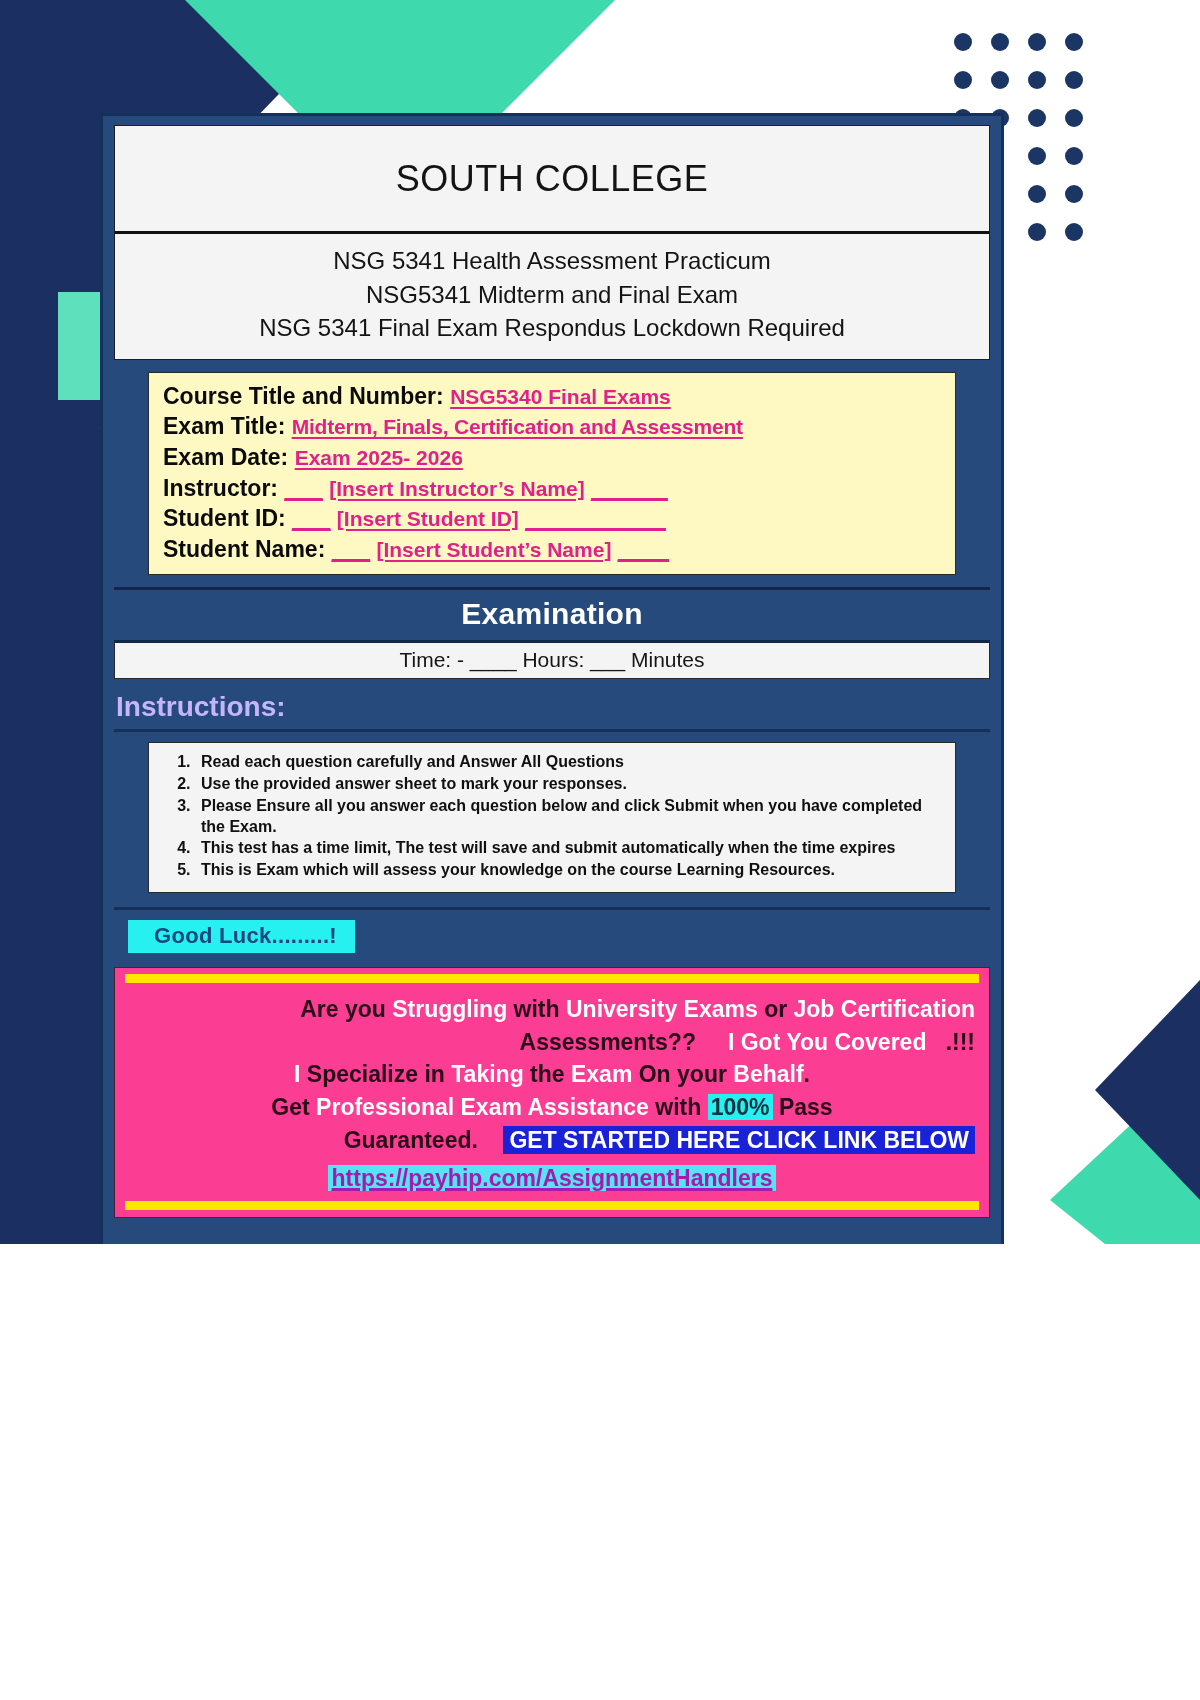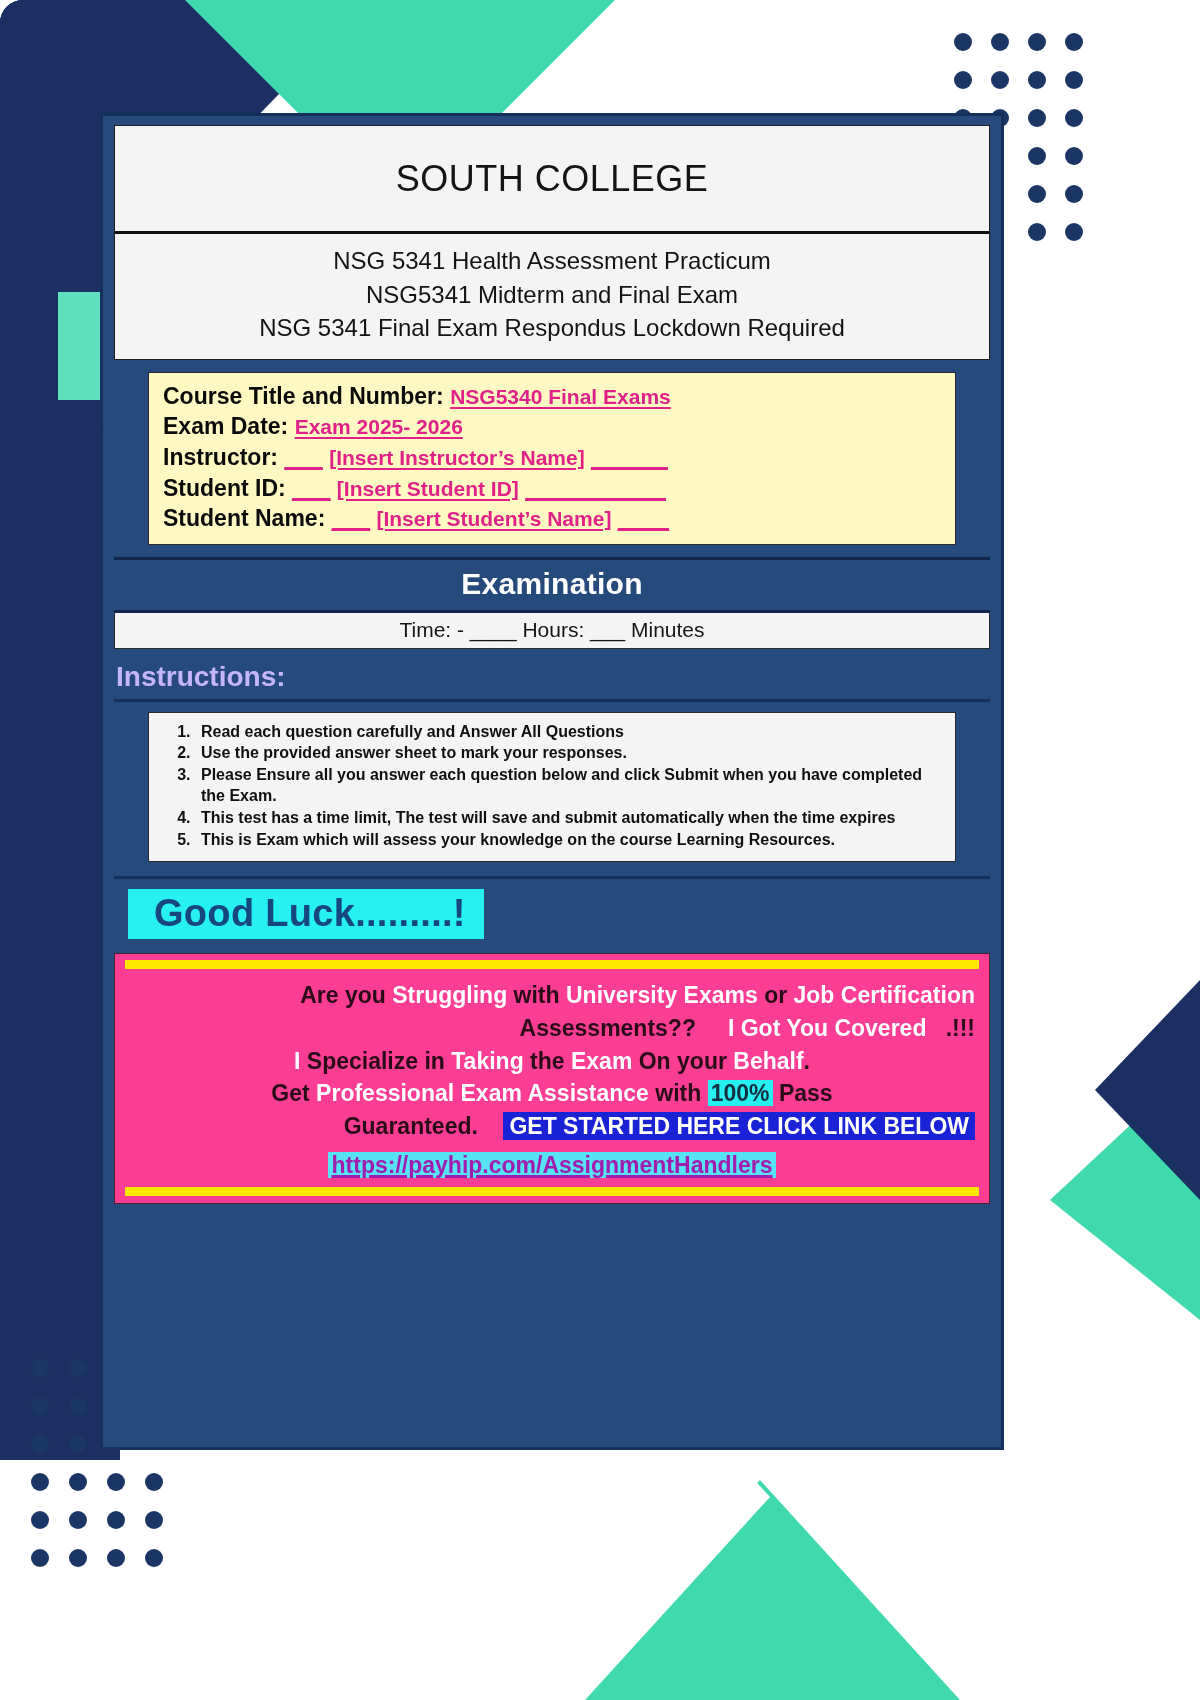--- a/index.html
+++ b/index.html
@@ -3,21 +3,21 @@
 <meta charset="utf-8">
 <style>
   html,body{margin:0;padding:0;}
   body{
     width:1200px;height:1700px;
     background:#ffffff;
     font-family:"Liberation Sans", sans-serif;
     overflow:hidden;
     position:relative;
   }
-  .stage{position:absolute;inset:0;width:1200px;height:1700px;overflow:hidden;border-radius:23px;}
+  .stage{position:absolute;inset:0;width:1200px;height:1244px;overflow:hidden;}
 
   
   .bg{position:absolute;inset:0;z-index:0;}
   .bg svg{display:block;}
 
   
   .doc{
     position:absolute;
     left:100px; top:113px;
     width:904px; height:1337px;
@@ -117,21 +117,21 @@
 
   .gl-sep{
     margin:14px 0 0 0;
     border-top:3px solid #16305c;
   }
   .goodluck-row{padding:10px 0 8px 14px;}
   .goodluck{
     display:inline-block;
     background:#27f0f0;
     color:#16477f;
-    font-size:38px;font-weight:bold;
+    font-size:22px;font-weight:bold;
     padding:3px 18px 4px 26px;
     letter-spacing:.3px;
   }
 
   
   .promo{
     margin:6px 0 0 0;
     background:#fb3d93;
     border:1px solid #4a2033;
     padding:0 0 0 0;
@@ -257,20 +257,24 @@
         </div>
       </div>
 
       <div class="details">
 
         <div class="drow">
           <span class="dlabel">Course Title and Number:</span>
           <span class="dval">NSG5340 Final Exams </span>
         </div>
 
+        <div class="drow">
+          <span class="dlabel">Exam Title:</span>
+          <span class="dval narrow">Midterm, Finals, Certification and Assessment</span>
+        </div>
 
         <div class="drow">
           <span class="dlabel">Exam Date:</span>
           <span class="dval">Exam 2025- 2026</span>
         </div>
 
         <div class="drow">
           <span class="dlabel">Instructor:</span>
           <span class="uline">___</span>
           <span class="dval">[Insert Instructor’s Name]</span>

